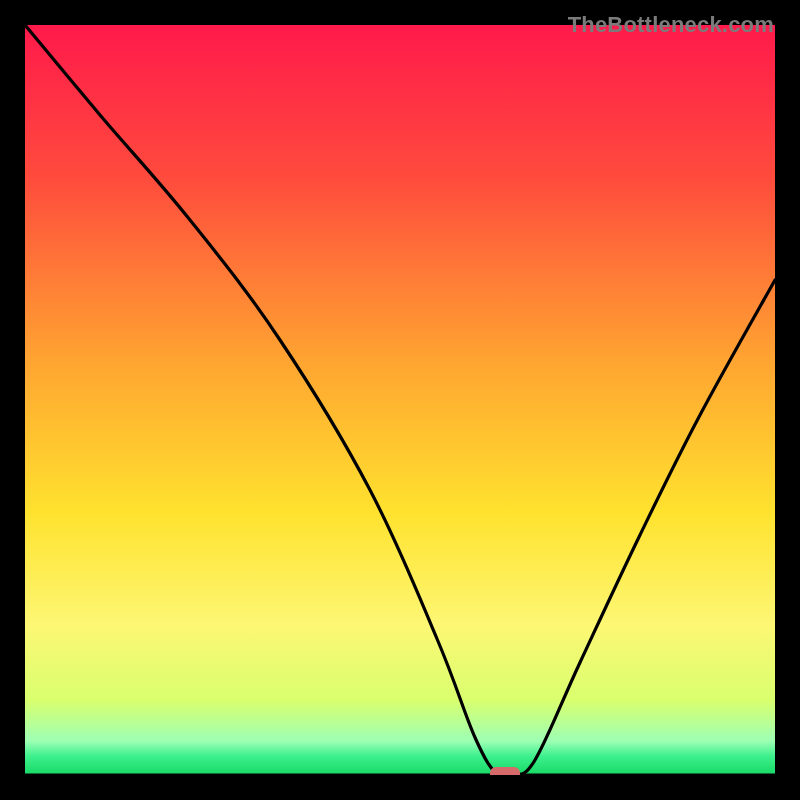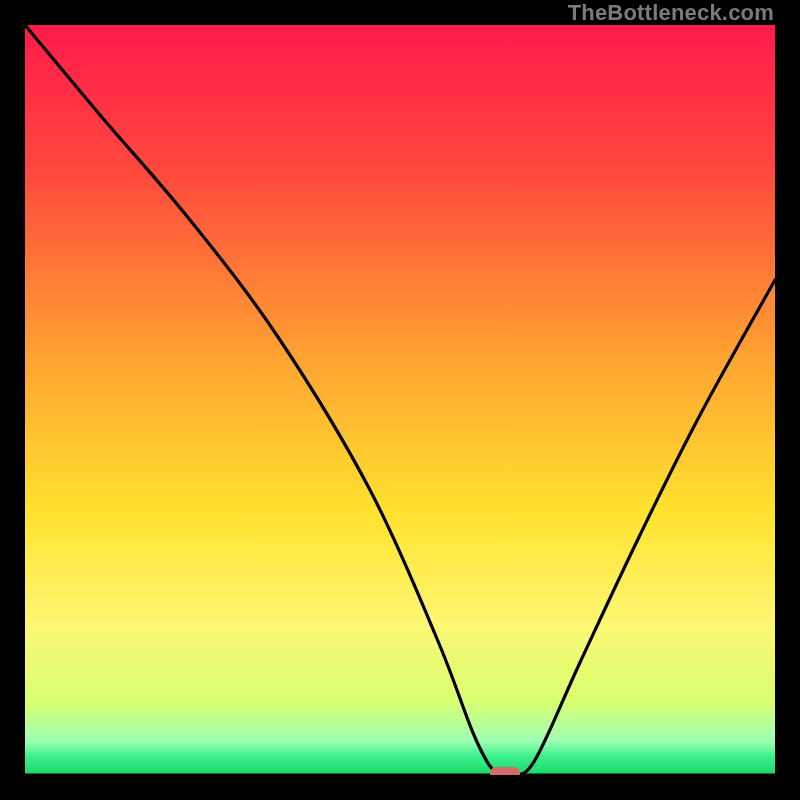--- a/index.html
+++ b/index.html
@@ -29,21 +29,21 @@
   }
   .gradient {
     position: absolute;
     left: 0;
     top: 0;
     width: 750px;
     height: 750px;
   }
   .watermark {
     position: absolute;
-    top: 0;
+    top: 12px;
     right: 26px;
     color: #7b7b7b;
     font-size: 22px;
     font-weight: 600;
     letter-spacing: 0.2px;
     user-select: none;
   }
   svg {
     position: absolute;
     left: 0;

